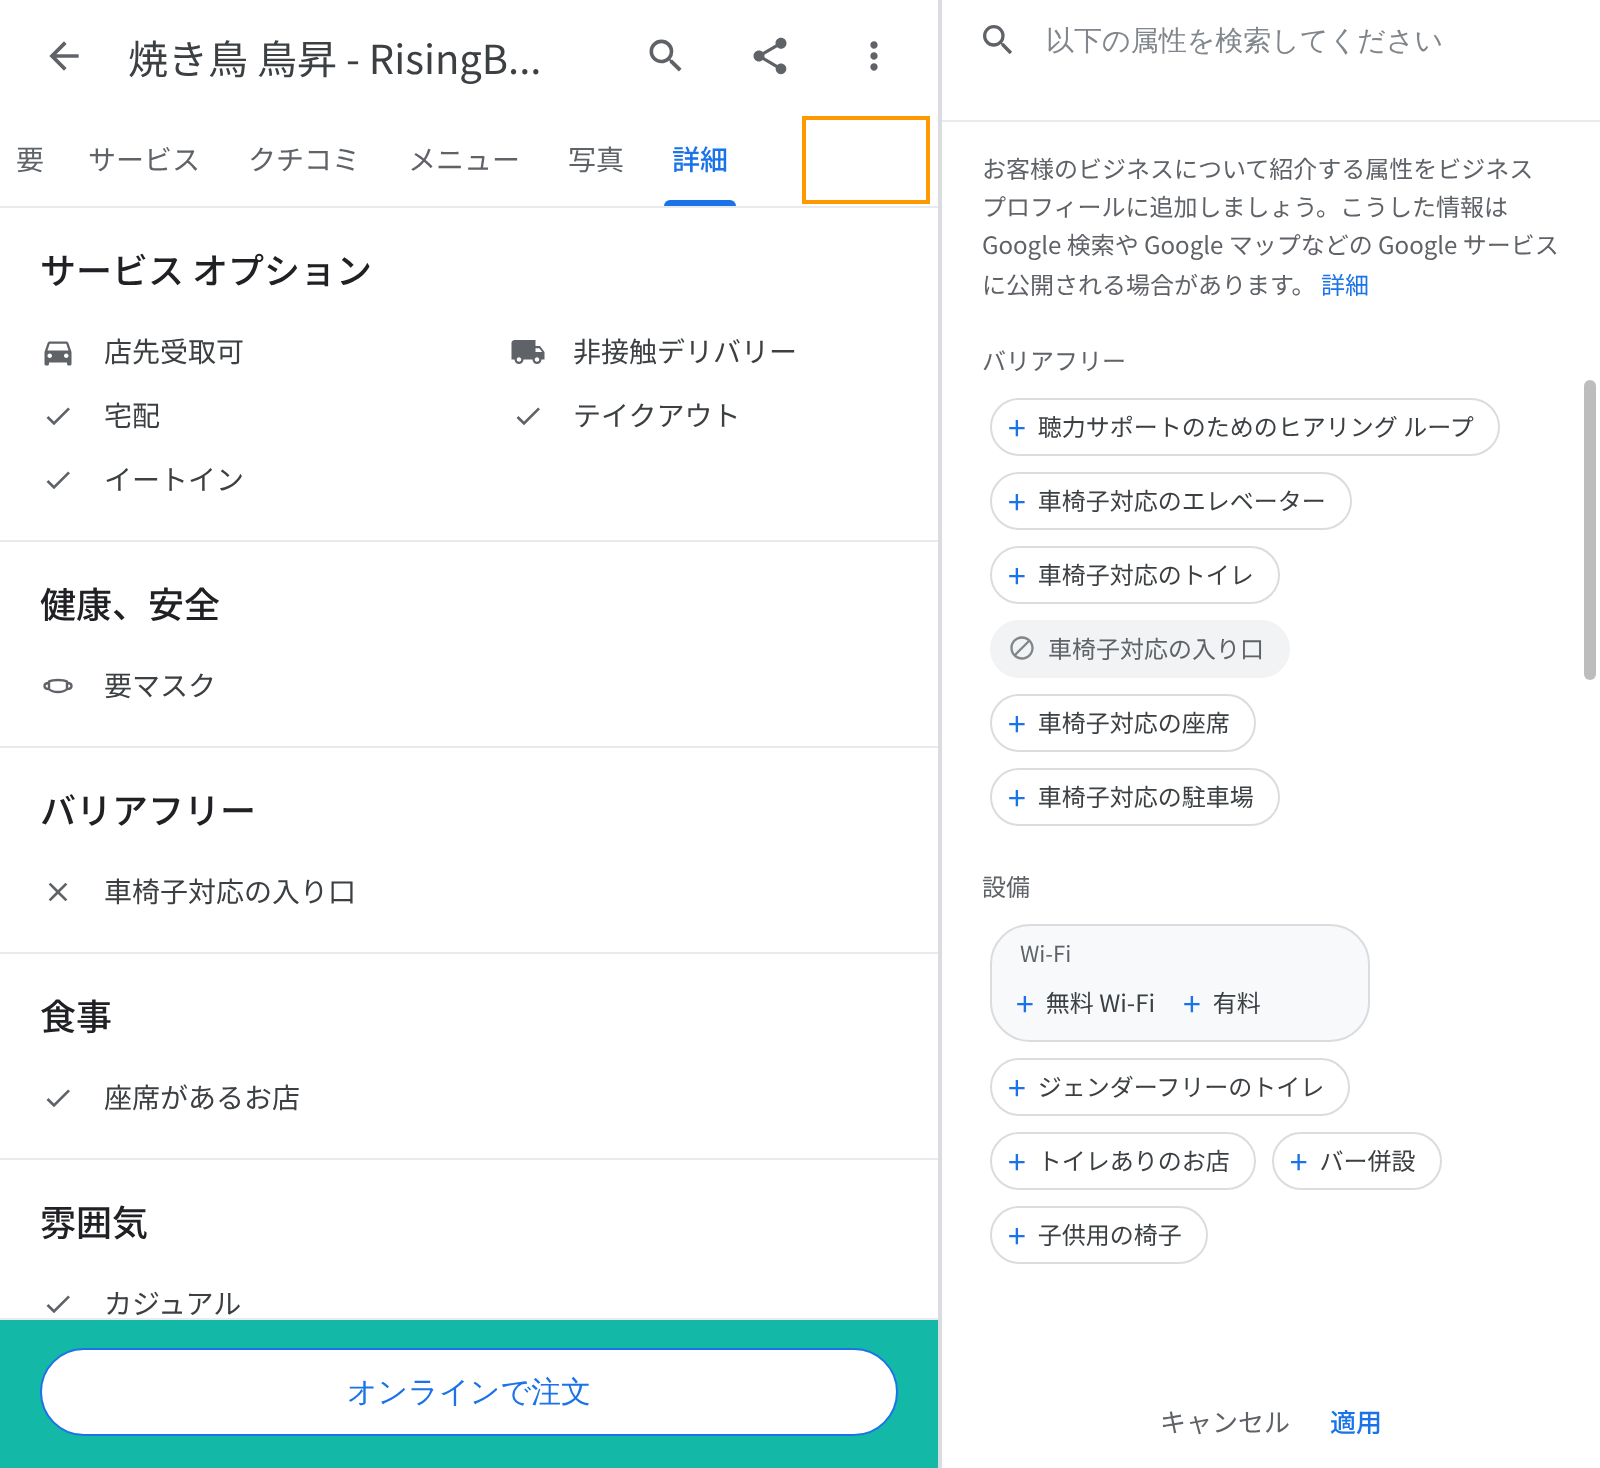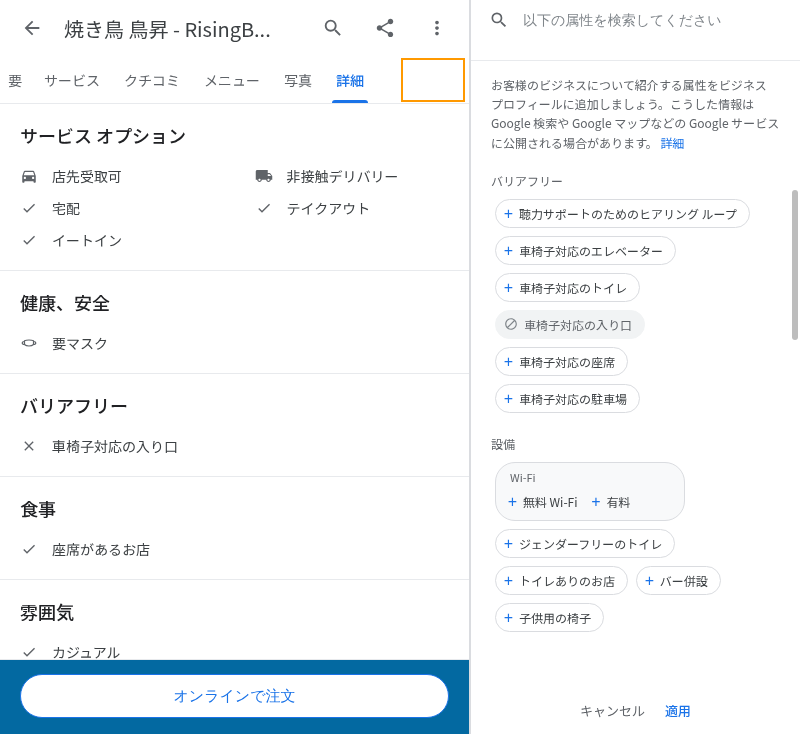--- a/index.html
+++ b/index.html
@@ -116,21 +116,21 @@
   }
   .attr-icon {
     width: 18px; height: 18px;
     display: flex; align-items: center; justify-content: center;
     color: #5f6368;
   }
   
   .bottom-bar {
     padding: 14px 20px 16px;
     border-top: 1px solid #e8eaed;
-    background:#0369a1;
+    background:#14b8a6;
   }
   .order-btn {
     width: 100%;
     height: 44px;
     border: 1px solid #1a73e8;
     border-radius: 22px;
     background: #fff;
     color: #1a73e8;
     font-size: 15px;
     font-weight: 500;

